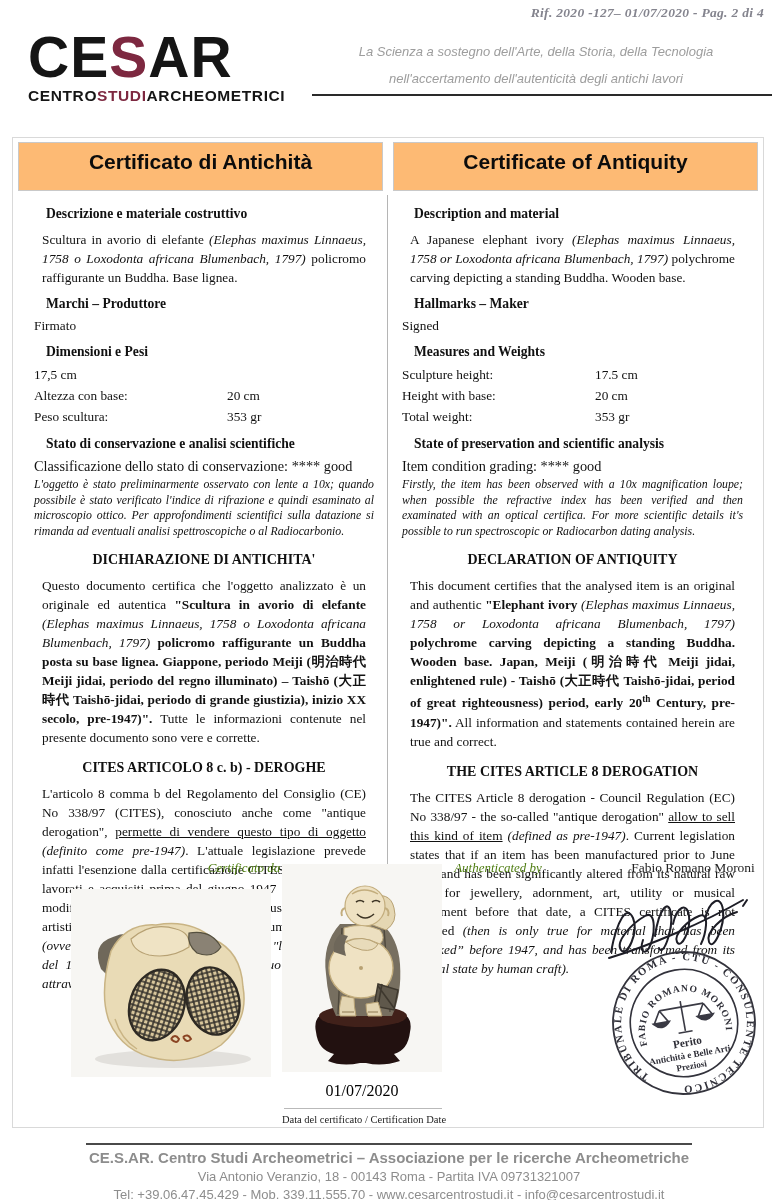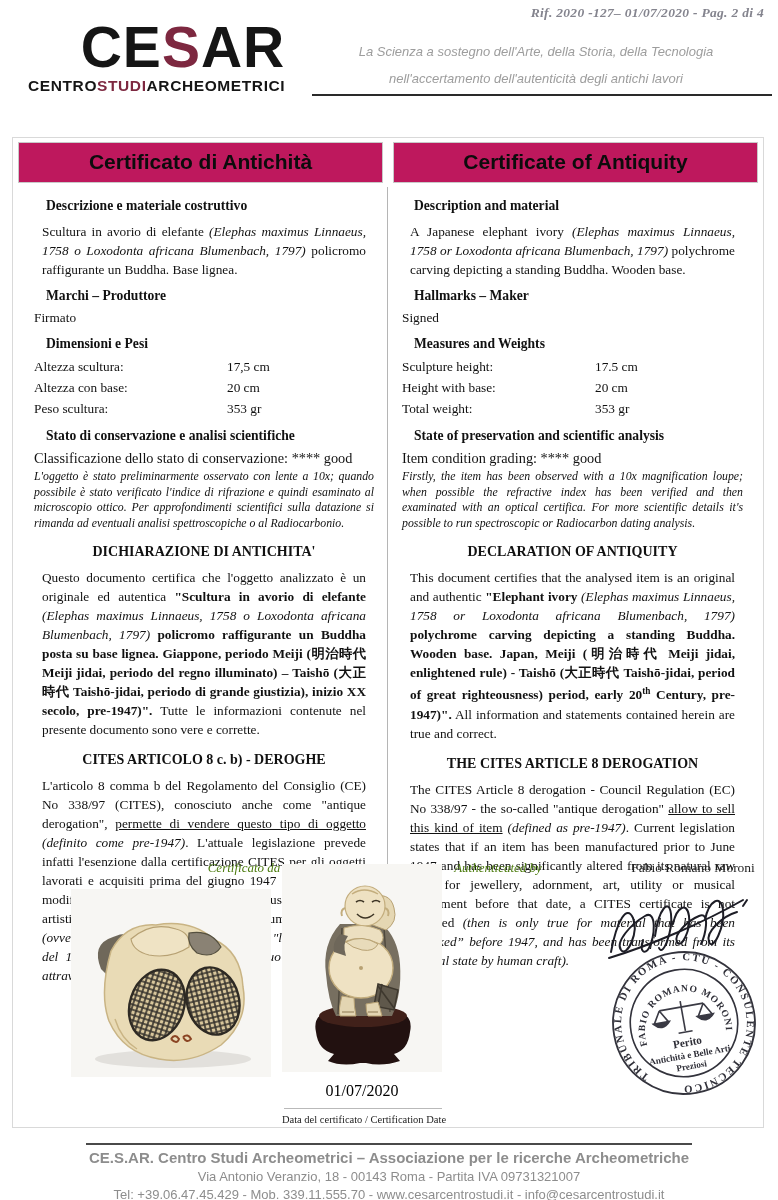--- a/index.html
+++ b/index.html
@@ -2,36 +2,36 @@
 <html><head>
 <meta charset="utf-8">
 <style>
   html,body{margin:0;padding:0;background:#ffffff;}
   .page{position:relative;width:778px;height:1200px;background:#ffffff;overflow:hidden;
         font-family:"Liberation Serif",serif;color:#111;}
 
   
   .rif{position:absolute;top:5px;right:14px;font-style:italic;font-weight:bold;
        font-size:13.5px;color:#84848e;letter-spacing:.3px;}
-  .logo{position:absolute;left:28px;top:20px;font-family:"Liberation Sans",sans-serif;text-align:right;}
+  .logo{position:absolute;left:28px;top:30px;font-family:"Liberation Sans",sans-serif;}
   .logo-main{font-size:57px;font-weight:bold;line-height:.95;color:#151515;letter-spacing:1px;}
   .logo-main .mid,.logo-sub .mid{color:#7d2840;}
   .logo-sub{font-size:15.5px;font-weight:bold;letter-spacing:.6px;color:#151515;margin-top:3px;}
   .tagline{position:absolute;left:300px;top:38px;width:472px;text-align:center;
            font-family:"Liberation Sans",sans-serif;font-style:italic;font-size:13px;
            color:#9d9d9d;line-height:27px;}
   .header-rule{position:absolute;left:312px;right:6px;top:94px;border-top:2px solid #2a2a2a;}
 
   
   .main{position:absolute;left:12px;top:137px;width:752px;height:991px;
         border:1px solid #d9d9d9;box-sizing:border-box;}
   .title-row{display:flex;gap:10px;padding:4px 5px;}
-  .title-cell{flex:1;background:#be185d;border:1px solid #c9c9c9;text-align:center;
+  .title-cell{flex:1;background:#fdba74;border:1px solid #c9c9c9;text-align:center;
               font-family:"Liberation Sans",sans-serif;font-weight:bold;font-size:21px;
-              color:#0c0c0c;padding:7px 0 8px;}
+              color:#0c0c0c;padding:7px 0 16px;}
   .cols{display:flex;padding:0 7px;}
   .col{width:50%;box-sizing:border-box;padding:2px 13px 6px 14px;font-size:13.3px;}
   .col.left{border-right:1px solid #b5b5b5;}
   h3.sec{font-size:13.6px;font-weight:bold;margin:9px 12px 4px;}
   p.body{margin:8px;text-align:justify;line-height:19px;}
   p.plain{margin:0;line-height:19px;}
   p.grading{margin:1px 0 1px;font-size:14.3px;line-height:20px;}
   p.note{margin:0;text-align:justify;font-style:italic;font-size:11.8px;line-height:15.6px;}
   h4.center{text-align:center;font-size:14px;font-weight:bold;margin:13px 0 4px;}
   .dim-row{display:flex;line-height:21px;}
@@ -87,21 +87,20 @@
 
     <div class="cols">
 
       <div class="col left">
         <h3 class="sec">Descrizione e materiale costruttivo</h3>
         <p class="body"><span>Scultura in avorio di elefante </span><span style="font-style: italic;">(Elephas maximus Linnaeus, 1758 o Loxodonta africana Blumenbach, 1797)</span><span> policromo raffigurante un Buddha. Base lignea.</span></p>
         <h3 class="sec">Marchi – Produttore</h3>
         <p class="plain">Firmato</p>
         <h3 class="sec">Dimensioni e Pesi</h3>
         <div class="dim-row">
-            <span class="lbl">Altezza scultura:</span>
             <span>17,5 cm</span>
           </div>
         <div class="dim-row">
             <span class="lbl">Altezza con base:</span>
             <span>20 cm</span>
           </div>
         <div class="dim-row">
             <span class="lbl">Peso scultura:</span>
             <span>353 gr</span>
           </div>

